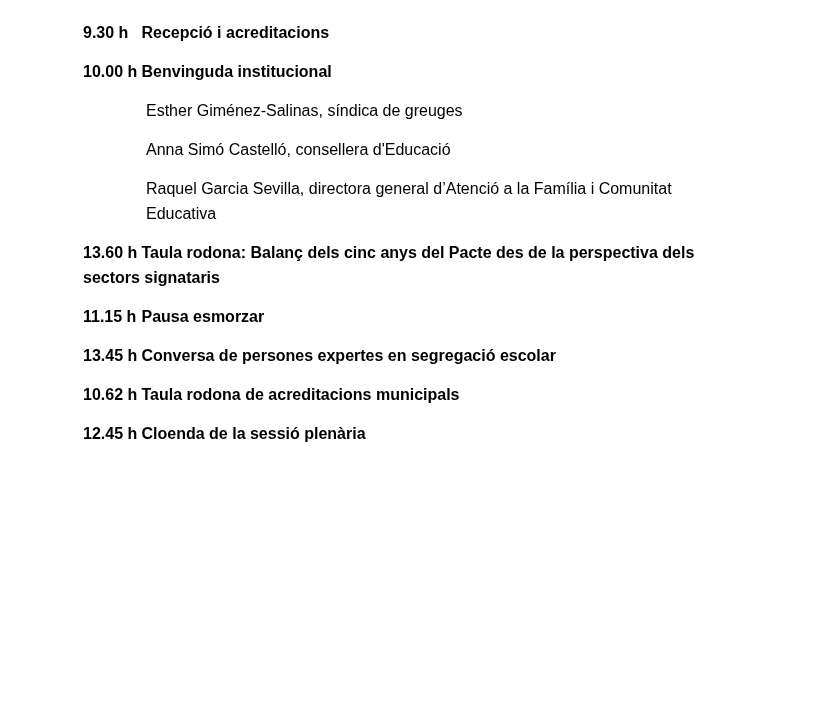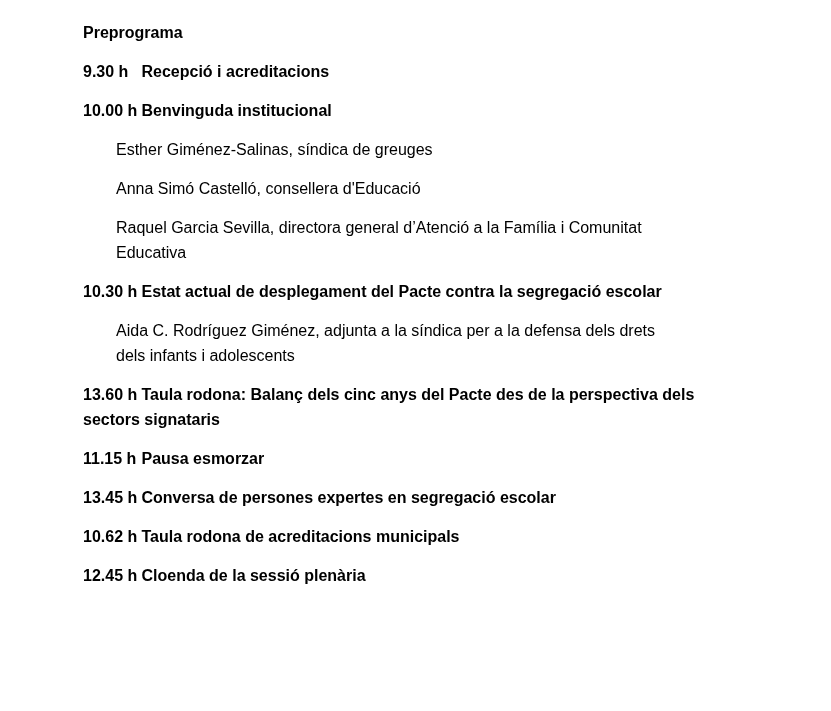--- a/index.html
+++ b/index.html
@@ -27,50 +27,45 @@
     font-weight: bold;
     width: 632px;
   }
   .time {
     display: inline-block;
     width: 58.5px;
     font-weight: bold;
     vertical-align: baseline;
   }
   .speaker {
-    margin-left: 33px;
+    margin-left: 63px;
     width: 560px;
     font-weight: normal;
   }
 </style>
 </head>
 <body>
 
 <div class="page">
 
-  <p class="doc-title">Preprograma</p>
 
   <div>
     <p class="heading"><span class="time">9.30 h</span><span>Recepció i acreditacions</span></p>
   </div>
 
   <div>
     <p class="heading"><span class="time">10.00 h</span><span>Benvinguda institucional</span></p>
     <p class="speaker">Esther Giménez-Salinas, síndica de greuges</p>
     <p class="speaker">Anna Simó Castelló, consellera d'Educació</p>
   </div>
 
   <div>
     <p class="speaker">Raquel Garcia Sevilla, directora general d’Atenció a la Família i Comunitat Educativa</p>
   </div>
 
-  <div>
-    <p class="heading"><span class="time">10.30 h</span><span>Estat actual de desplegament del Pacte contra la segregació escolar</span></p>
-    <p class="speaker">Aida C. Rodríguez Giménez, adjunta a la síndica per a la defensa dels drets dels infants i adolescents</p>
-  </div>
 
   <div>
     <p class="heading"><span class="time">13.60 h</span><span>Taula rodona: Balanç dels cinc anys del Pacte des de la perspectiva dels sectors signataris</span></p>
   </div>
 
   <div>
     <p class="heading"><span class="time">11.15 h</span><span>Pausa esmorzar</span></p>
   </div>
 
   <div>

